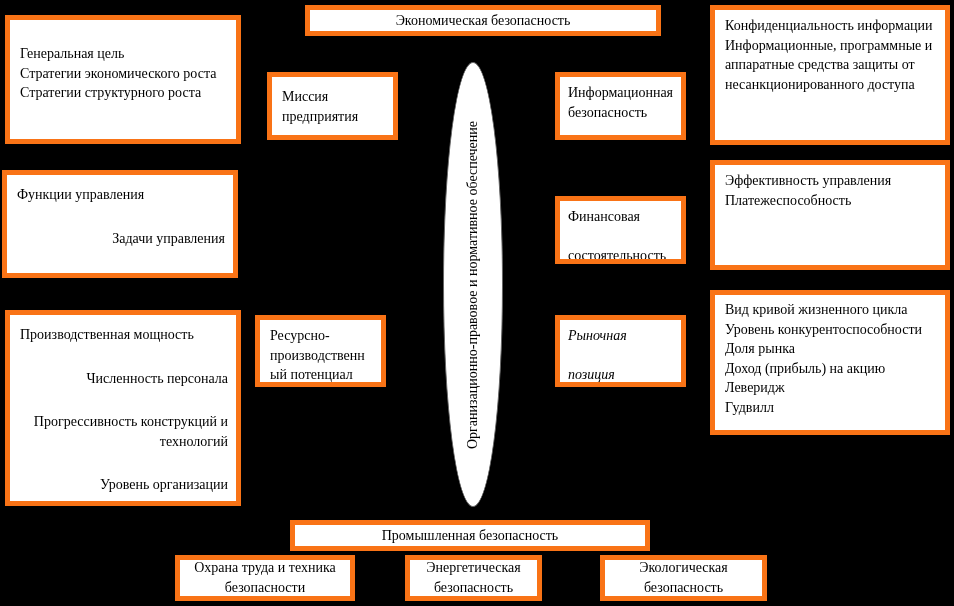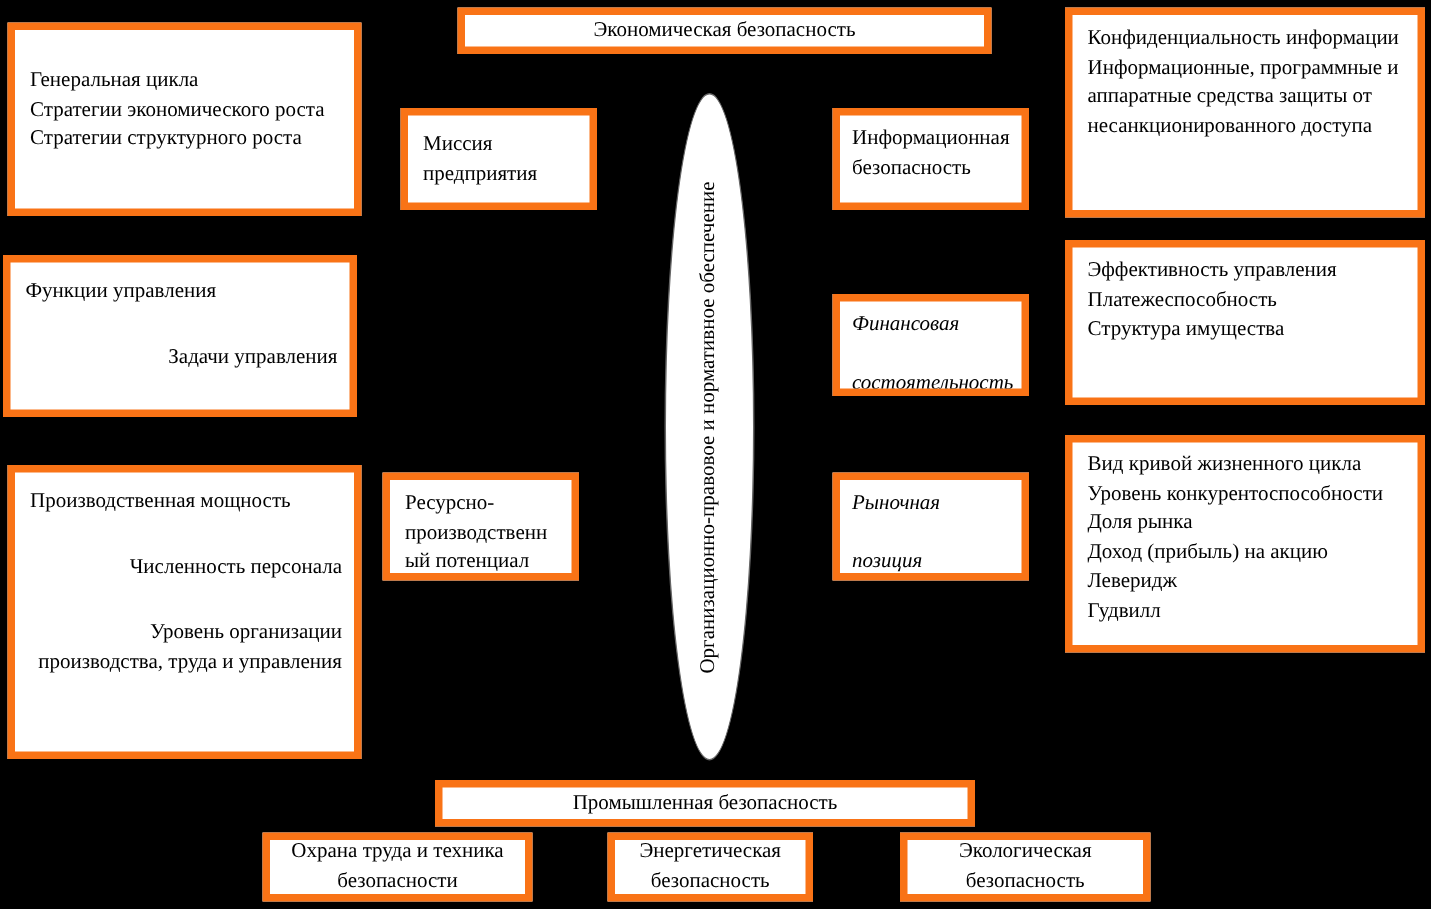--- a/index.html
+++ b/index.html
@@ -41,34 +41,35 @@
 </head>
 <body>
 
 <div id="diagram">
 
   <div class="box banner" style="left:305px; top:5px; width:356px; height:31px;">
     <span>Экономическая безопасность</span>
   </div>
 
   <div class="box" style="left:5px; top:15px; width:236px; height:129px; padding:24px 8px 8px 10px;">
-    <div class="ln">Генеральная цикла</div>
+    <div class="ln">Генеральная цель</div>
     <div class="ln">Стратегии экономического роста</div>
     <div class="ln">Стратегии структурного роста</div>
   </div>
 
   <div class="box gaps" style="left:2px; top:170px; width:236px; height:108px; padding:10px 8px 8px 10px;">
     <div class="ln">Функции управления</div>
     <div class="ln">Задачи управления</div>
     <div class="ln">Организация службы безопасности</div>
   </div>
 
   <div class="box gaps" style="left:5px; top:310px; width:236px; height:196px; padding:10px 8px 8px 10px;">
     <div class="ln">Производственная мощность</div>
     <div class="ln">Численность персонала</div>
+    <div class="ln">Прогрессивность конструкций и технологий</div>
     <div class="ln">Уровень организации производства, труда и управления</div>
   </div>
 
   <div class="box" style="left:267px; top:72px; width:131px; height:68px; padding:10px 8px 8px 10px;">
     <div class="ln">Миссия предприятия</div>
   </div>
 
 
   <div class="box" style="left:255px; top:315px; width:131px; height:72px; padding:6px 8px 4px 10px;">
     <div class="ln">Ресурсно-</div>
@@ -77,39 +78,38 @@
   </div>
 
   <div class="ellipse">
     <div class="ellipse-label">Организационно-правовое и нормативное обеспечение</div>
   </div>
 
   <div class="box" style="left:555px; top:72px; width:131px; height:68px; padding:6px 6px 4px 8px;">
     <div class="ln">Информационная безопасность</div>
   </div>
 
-  <div class="box biggap" style="left:555px; top:196px; width:131px; height:68px; padding:6px 6px 4px 8px;font-style:italic;">
+  <div class="box biggap" style="left:555px; top:196px; width:131px; height:68px; padding:6px 6px 4px 8px;">
     <div class="ln">Финансовая</div>
     <div class="ln">состоятельность</div>
   </div>
 
   <div class="box biggap" style="left:555px; top:315px; width:131px; height:72px; padding:6px 6px 4px 8px;font-style:italic;">
     <div class="ln">Рыночная</div>
     <div class="ln">позиция</div>
   </div>
 
   <div class="box" style="left:710px; top:5px; width:240px; height:140px; padding:6px 8px 4px 10px;">
     <div class="ln">Конфиденциальность информации</div>
     <div class="ln">Информационные, программные и аппаратные средства защиты от несанкционированного доступа</div>
   </div>
 
   <div class="box" style="left:710px; top:160px; width:240px; height:110px; padding:6px 8px 4px 10px;">
     <div class="ln">Эффективность управления</div>
     <div class="ln">Платежеспособность</div>
-    <div class="ln">Структура имущества</div>
   </div>
 
   <div class="box" style="left:710px; top:290px; width:240px; height:145px; padding:5px 8px 4px 10px;">
     <div class="ln">Вид кривой жизненного цикла</div>
     <div class="ln">Уровень конкурентоспособности</div>
     <div class="ln">Доля рынка</div>
     <div class="ln">Доход (прибыль) на акцию</div>
     <div class="ln">Леверидж</div>
     <div class="ln">Гудвилл</div>
   </div>

